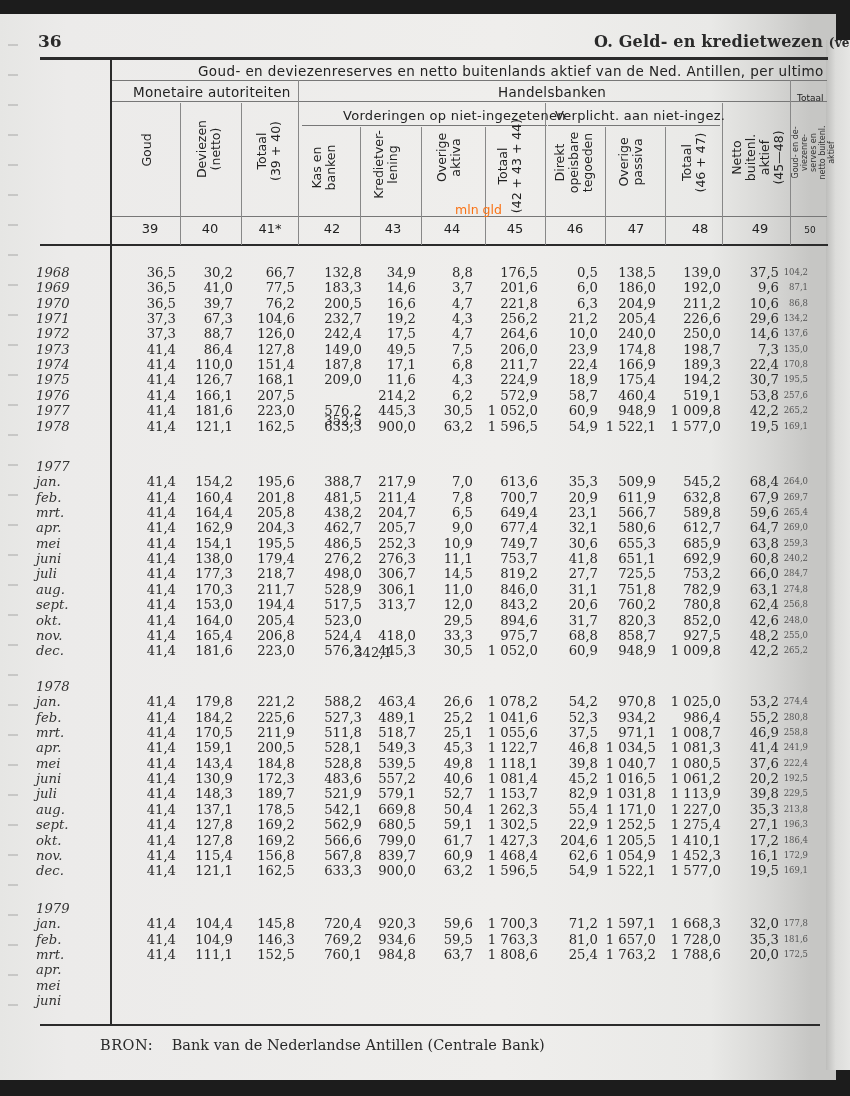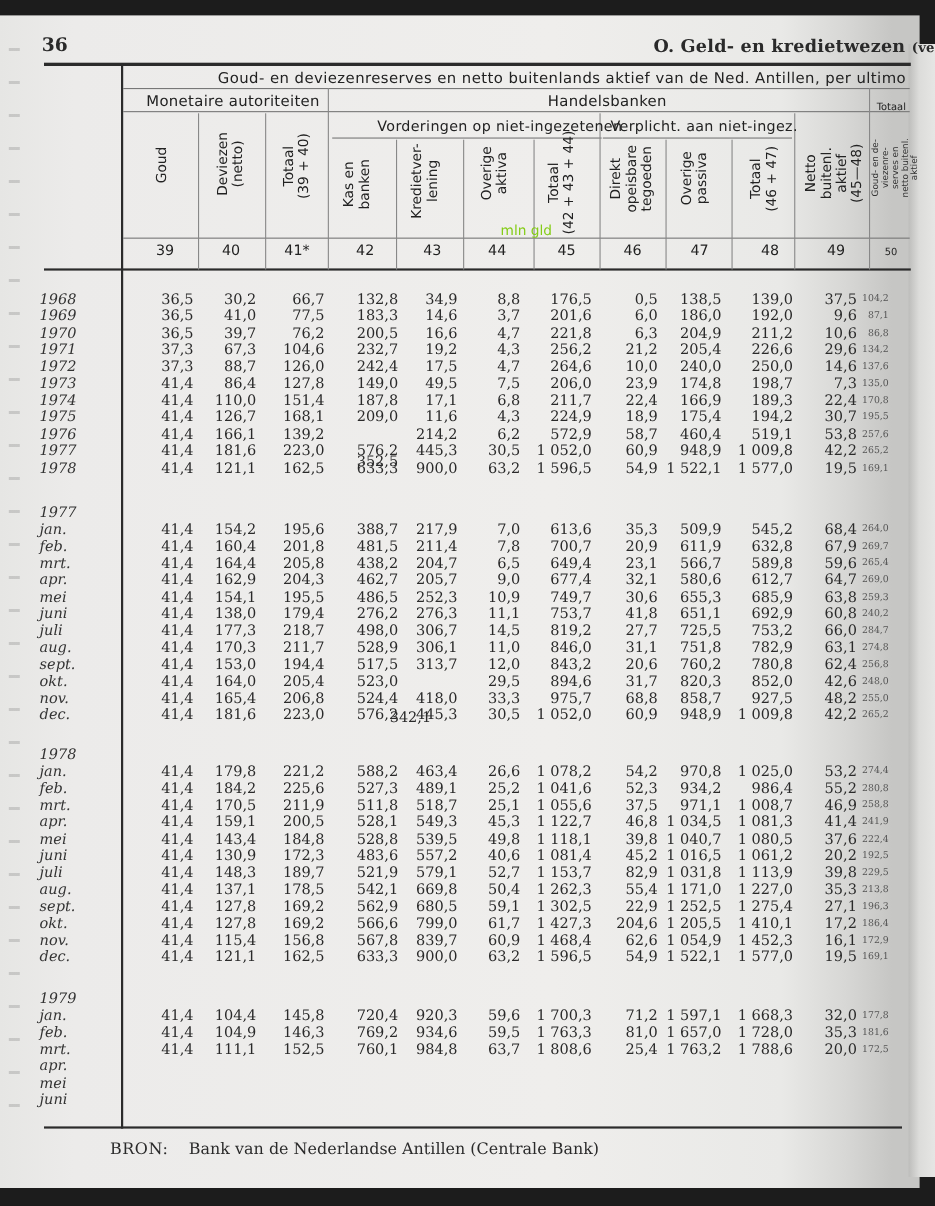--- a/index.html
+++ b/index.html
@@ -35,21 +35,21 @@
 
   .rot {
     position: absolute; transform-origin: left top; transform: rotate(-90deg);
     font-family: "DejaVu Sans", sans-serif; font-size: 12.5px; line-height: 14px; color: #222;
     white-space: nowrap; text-align: center;
   }
   .rot.small { font-size: 8px; line-height: 9px; color: #333; }
 
   .colnum { position: absolute; top: 221px; font-family: "DejaVu Sans", sans-serif; font-size: 13px; color: #222; text-align: center; }
   .colnum.small { font-size: 9px; top: 225px; }
-  .unit { position: absolute; left: 455px; top: 202px; font-family: "DejaVu Sans", sans-serif; font-size: 12.5px; color: #84cc16; }
+  .unit { position: absolute; left: 455px; top: 202px; font-family: "DejaVu Sans", sans-serif; font-size: 12.5px; color: #f97316; }
 
   .rows { position: absolute; left: 0; top: 0; }
   .row { position: absolute; left: 0; width: 850px; height: 15px; font-size: 13.2px; line-height: 15px; }
   .lbl { position: absolute; left: 36px; font-style: italic; color: #333; }
   .cell { position: absolute; text-align: right; color: #2a2a2a; white-space: nowrap; }
   .cell.c50 { font-size: 8.5px; color: #555; }
 
   .source { position: absolute; left: 100px; top: 1037px; font-size: 14.5px; color: #2a2a2a; white-space: nowrap; }
   .source .lbl-src { margin-right: 14px; letter-spacing: 0.5px; }
 </style>
@@ -242,21 +242,21 @@
       <span class="cell" style="right: 252px;">18,9</span>
       <span class="cell" style="right: 194px;">175,4</span>
       <span class="cell" style="right: 129px;">194,2</span>
       <span class="cell" style="right: 71px;">30,7</span>
       <span class="cell c50" style="right: 42px;">195,5</span>
     </div>
     <div class="row" style="top: 387.8px;">
       <span class="lbl">1976</span>
       <span class="cell" style="right: 674px;">41,4</span>
       <span class="cell" style="right: 617px;">166,1</span>
-      <span class="cell" style="right: 555px;">139,2</span>
+      <span class="cell" style="right: 555px;">207,5</span>
       <span class="cell" style="right: 488px; margin-top: 25px;">352,5</span>
       <span class="cell" style="right: 434px;">214,2</span>
       <span class="cell" style="right: 377px;">6,2</span>
       <span class="cell" style="right: 312px;">572,9</span>
       <span class="cell" style="right: 252px;">58,7</span>
       <span class="cell" style="right: 194px;">460,4</span>
       <span class="cell" style="right: 129px;">519,1</span>
       <span class="cell" style="right: 71px;">53,8</span>
       <span class="cell c50" style="right: 42px;">257,6</span>
     </div>

